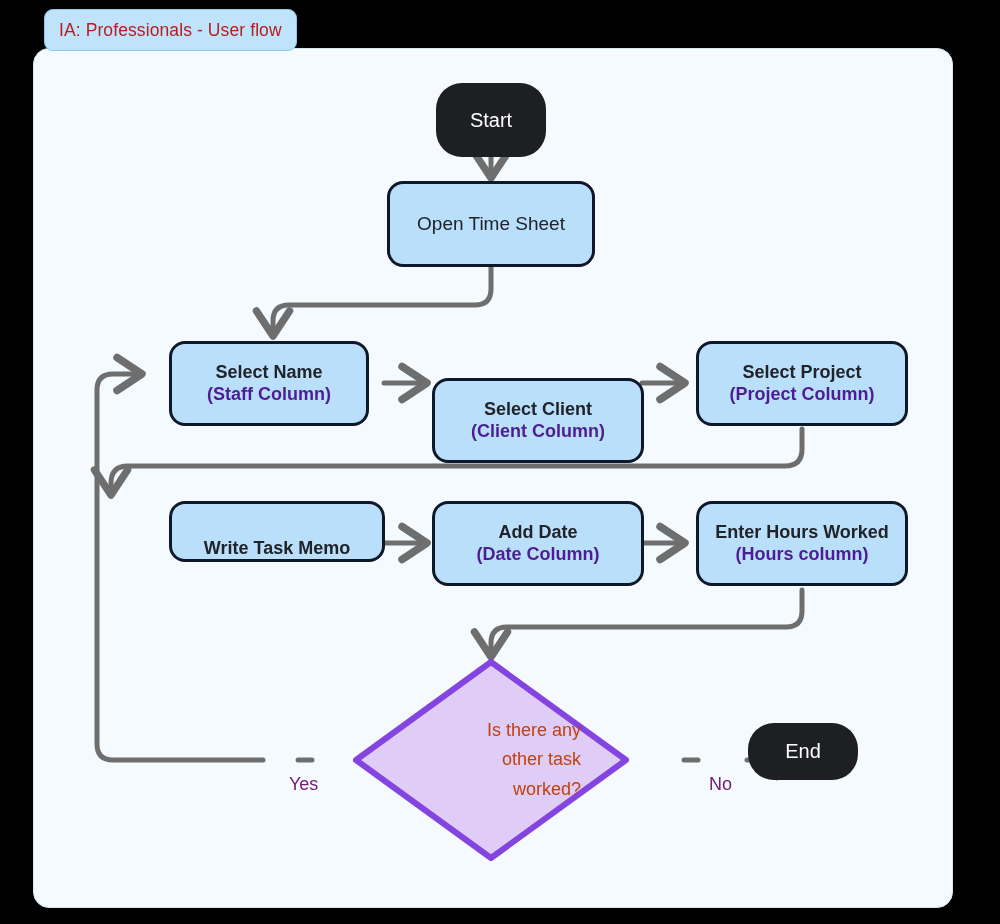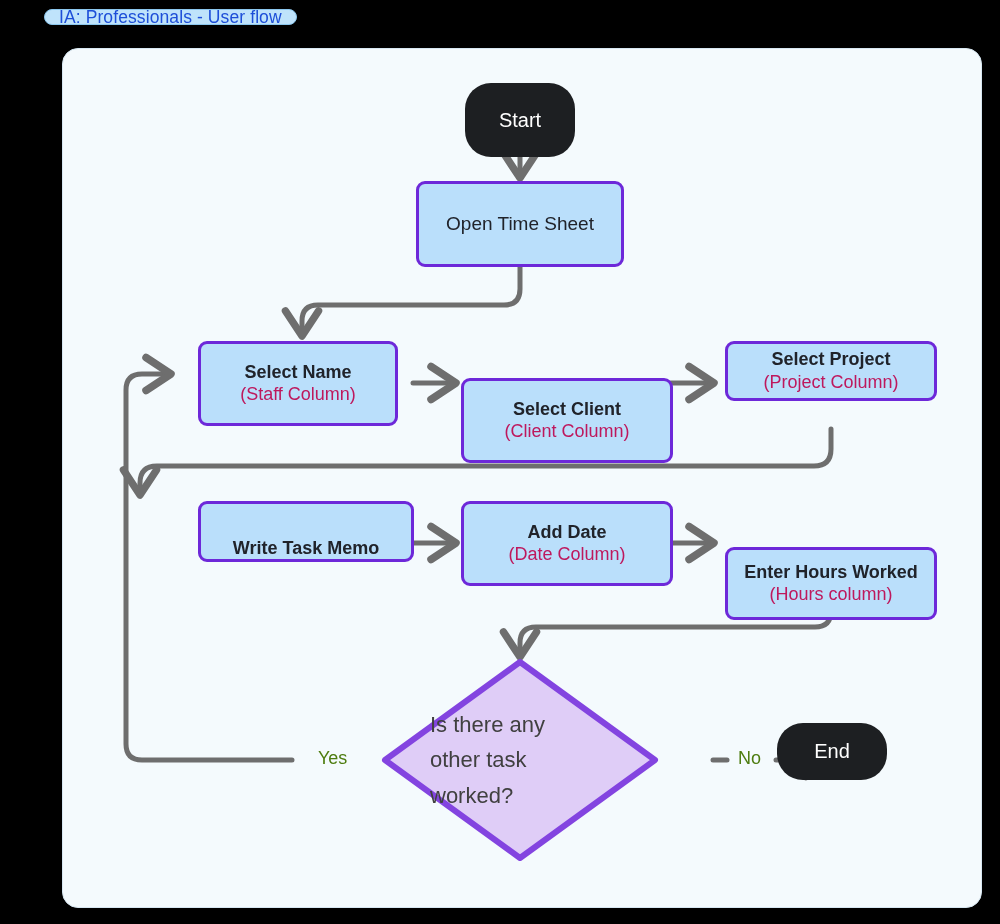--- a/index.html
+++ b/index.html
@@ -21,39 +21,39 @@
     width: 1000px;
     height: 924px;
     background: #000000;
   }
 
   
   .title-tab {
     position: absolute;
     left: 44px;
     top: 9px;
-    height: 16px;
+    height: 42px;
     box-sizing: border-box;
     display: flex;
     align-items: center;
     padding: 0 14px;
     background: #bfe3fb;
     border: 1.5px solid #8cc7ee;
     border-radius: 9px;
-    color: #1d4ed8;
+    color: #b91c1c;
     font-size: 17.5px;
     letter-spacing: 0.1px;
     white-space: nowrap;
     z-index: 5;
   }
 
   
   .canvas {
     position: absolute;
-    left: 62px;
+    left: 33px;
     top: 48px;
     width: 918px;
     height: 858px;
     background: #f4fafd;
     border: 1px solid #d7e7f2;
     border-radius: 16px;
     overflow: hidden;
   }
 
   .svg-layer {
@@ -77,72 +77,73 @@
 
   .node-terminal {
     background: #1d1f22;
     border-radius: 26px;
     color: #ffffff;
     font-size: 20px;
   }
 
   .node-process {
     background: #badffb;
-    border: 3px solid #6d28d9;
-    border-radius: 9px;
+    border: 3px solid #0f172a;
+    border-radius: 16px;
     color: #20232a;
   }
 
   .node-line-1 {
     font-size: 18px;
     font-weight: bold;
     line-height: 1.25;
     color: #20232a;
   }
   .node-line-2 {
     font-size: 18px;
-    font-weight: normal;
+    font-weight: bold;
     line-height: 1.3;
-    color: #be185d;
+    color: #4c1d95;
   }
   .node-plain {
     font-size: 19px;
     font-weight: normal;
     color: #20232a;
   }
 
   
   .node-decision {
     position: absolute;
     display: flex;
     align-items: center;
     justify-content: center;
   }
   .node-decision .dtext {
     position: relative;
     z-index: 2;
-    font-size: 22px;
+    font-size: 18px;
     line-height: 1.62;
-    color: #404040;
-    text-align: left;
+    color: #c2410c;
+    text-align: right;
     width: 180px;
   }
   .node-decision svg {
     position: absolute;
     left: 0; top: 0;
   }
 
   
   .edge-label {
     position: absolute;
     font-size: 18px;
-    color: #4d7c0f;
+    color: #701a75;
     background: #f4fafd;
     padding: 0 6px;
     white-space: nowrap;
+    margin-top: 26px;
   }
 </style>
 </head>
 <body>
 
 <div id="app">
 
   <div class="title-tab">
     <span>IA: Professionals - User flow</span>
   </div>
@@ -193,35 +194,35 @@
     <div class="node node-process" style="left:135px; top:292px; width:200px; height:85px;">
       <span class="node-line-1">Select Name</span>
       <span class="node-line-2">(Staff Column)</span>
     </div>
 
     <div class="node node-process" style="left:398px; top:292px; width:212px; height:85px;margin-top:37px;">
       <span class="node-line-1">Select Client</span>
       <span class="node-line-2">(Client Column)</span>
     </div>
 
-    <div class="node node-process" style="left:662px; top:292px; width:212px; height:60px;">
+    <div class="node node-process" style="left:662px; top:292px; width:212px; height:85px;">
       <span class="node-line-1">Select Project</span>
       <span class="node-line-2">(Project Column)</span>
     </div>
 
     <div class="node node-process" style="left:135px; top:452px; width:216px; height:61px;justify-content:flex-end;">
       <span class="node-line-1">Write Task Memo</span>
     </div>
 
     <div class="node node-process" style="left:398px; top:452px; width:212px; height:85px;align-items:center;">
       <span class="node-line-1">Add Date</span>
       <span class="node-line-2">(Date Column)</span>
     </div>
 
-    <div class="node node-process" style="left:662px; top:452px; width:212px; height:73px;margin-top:46px;">
+    <div class="node node-process" style="left:662px; top:452px; width:212px; height:85px;">
       <span class="node-line-1">Enter Hours Worked</span>
       <span class="node-line-2">(Hours column)</span>
     </div>
 
     <div class="node-decision" style="left:317px; top:608px; width:280px; height:206px;">
       <svg width="280" height="206" viewBox="0 0 280 206" xmlns="http://www.w3.org/2000/svg">
         <path d="M140,5 L275,103 L140,201 L5,103 Z" fill="#dfcdf7" stroke="#8344e0" stroke-width="6" stroke-linejoin="round"></path>
       </svg>
       <div class="dtext">
         <div>Is there any</div>

